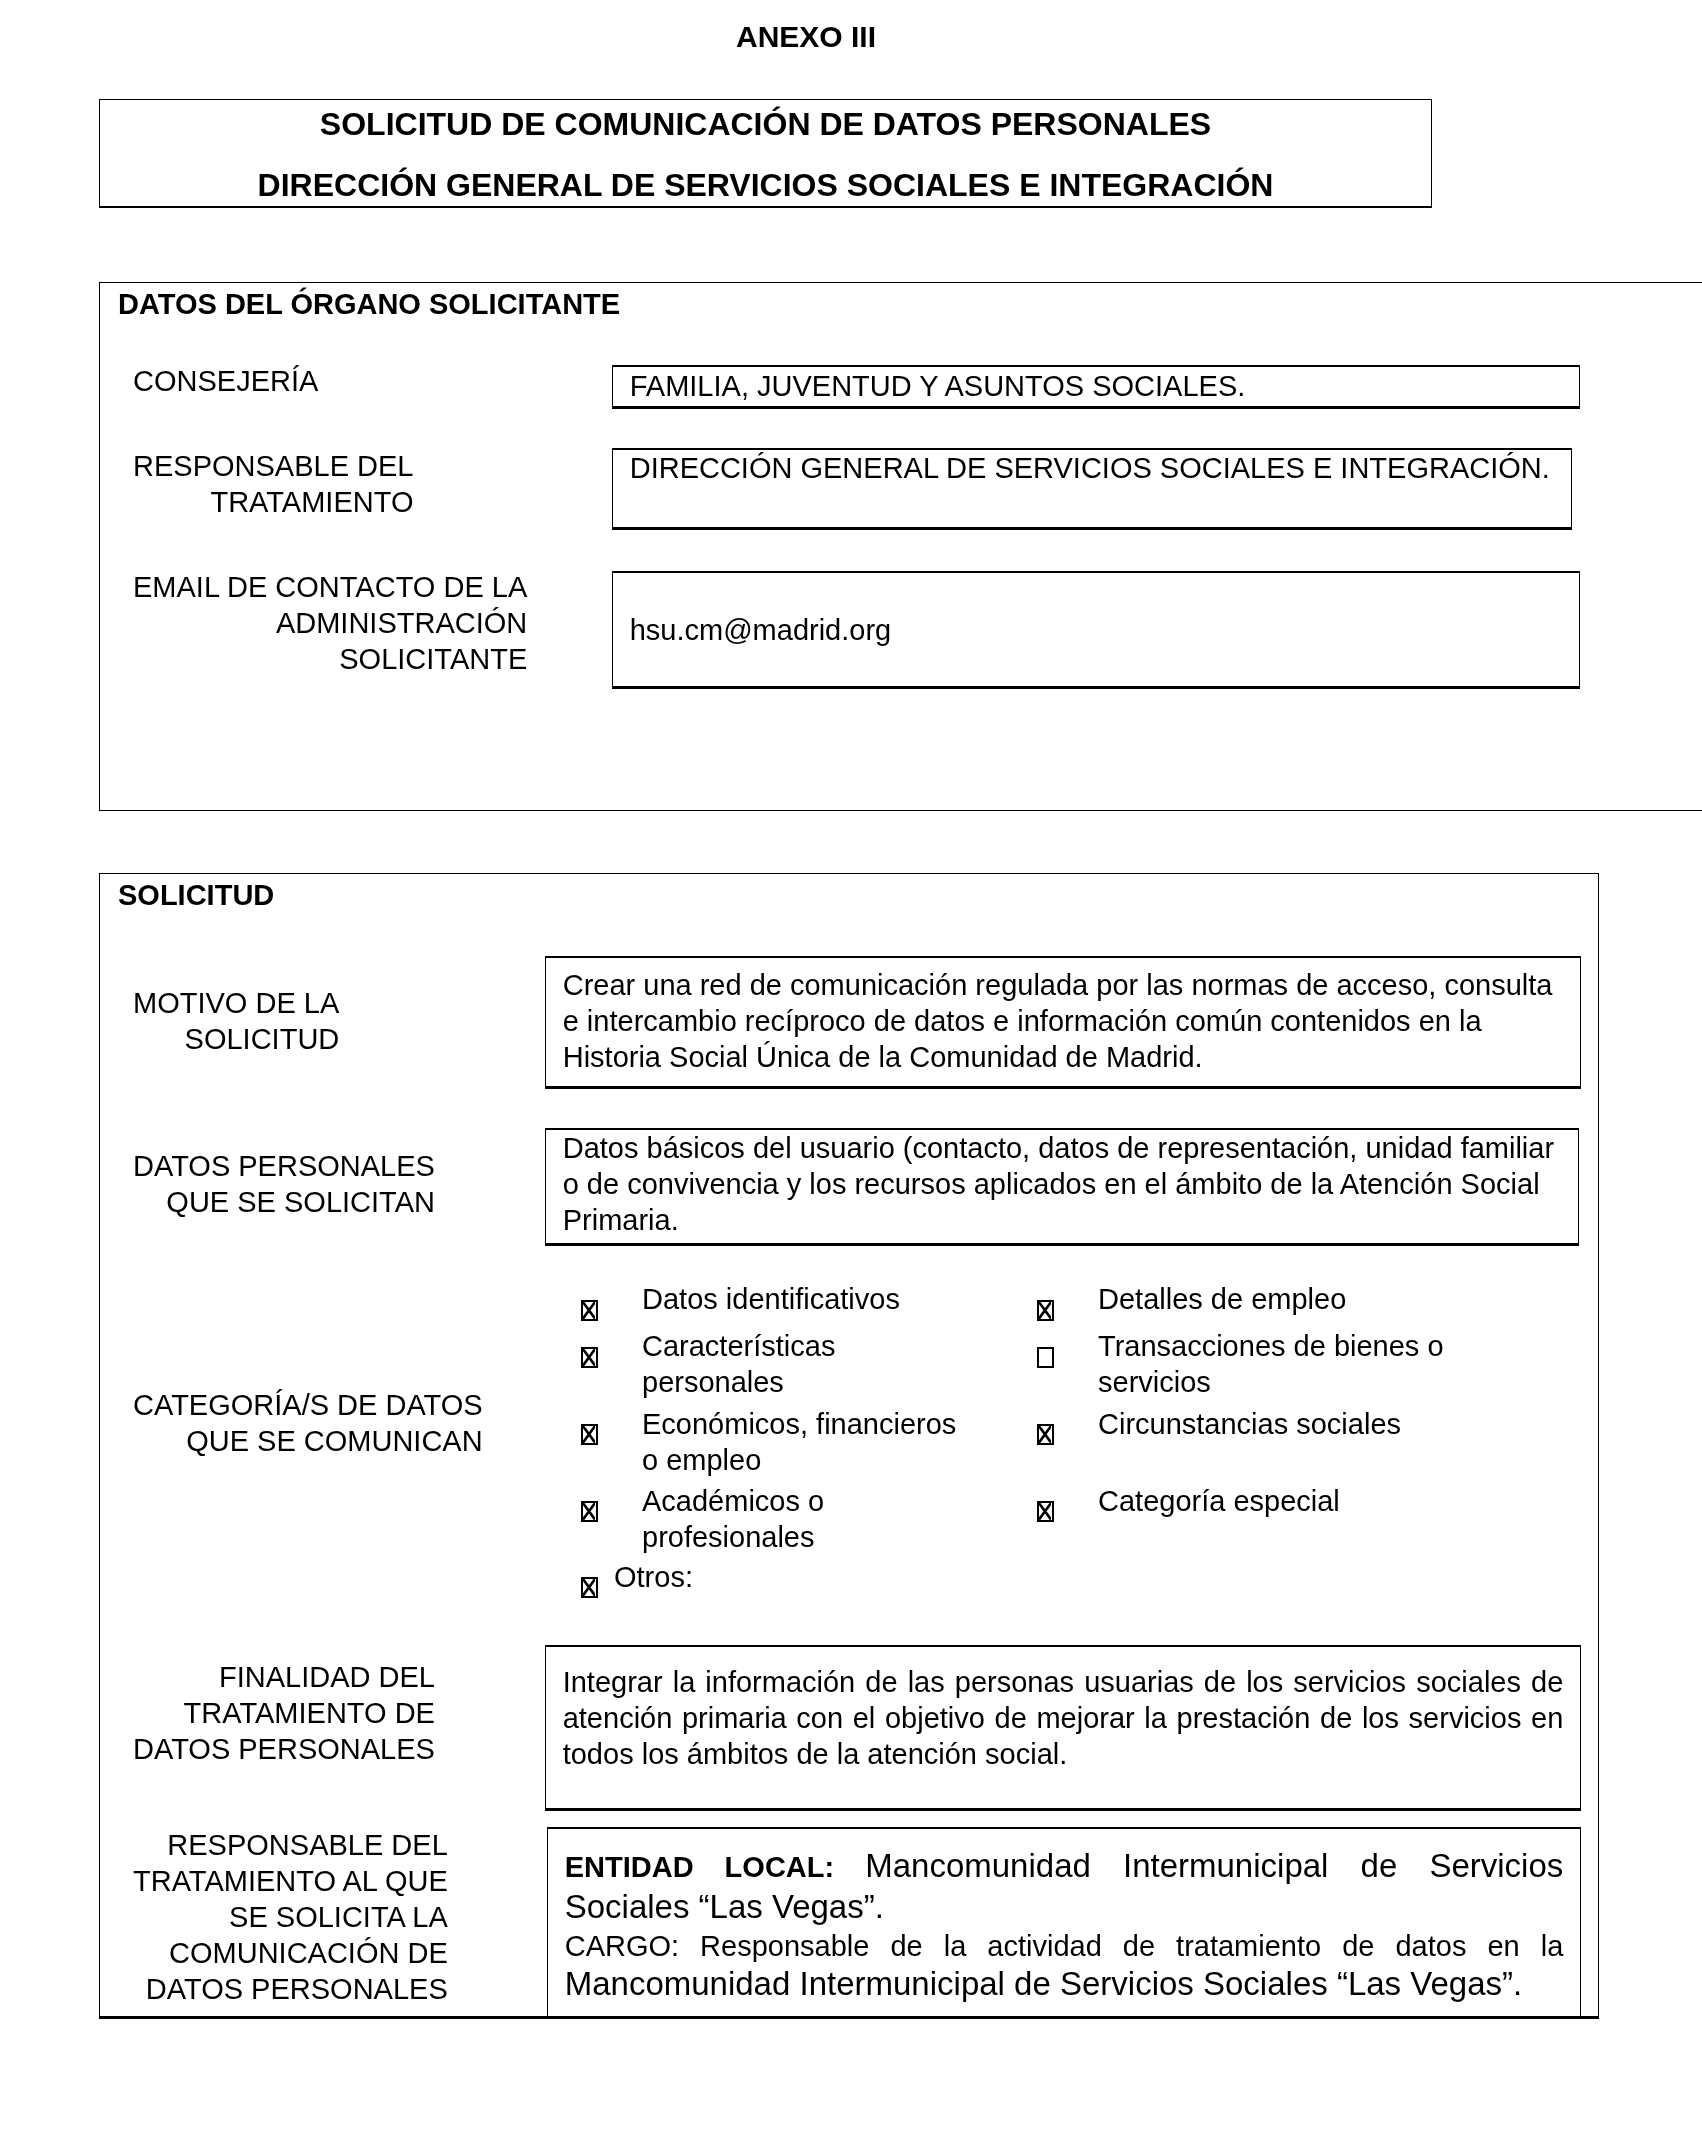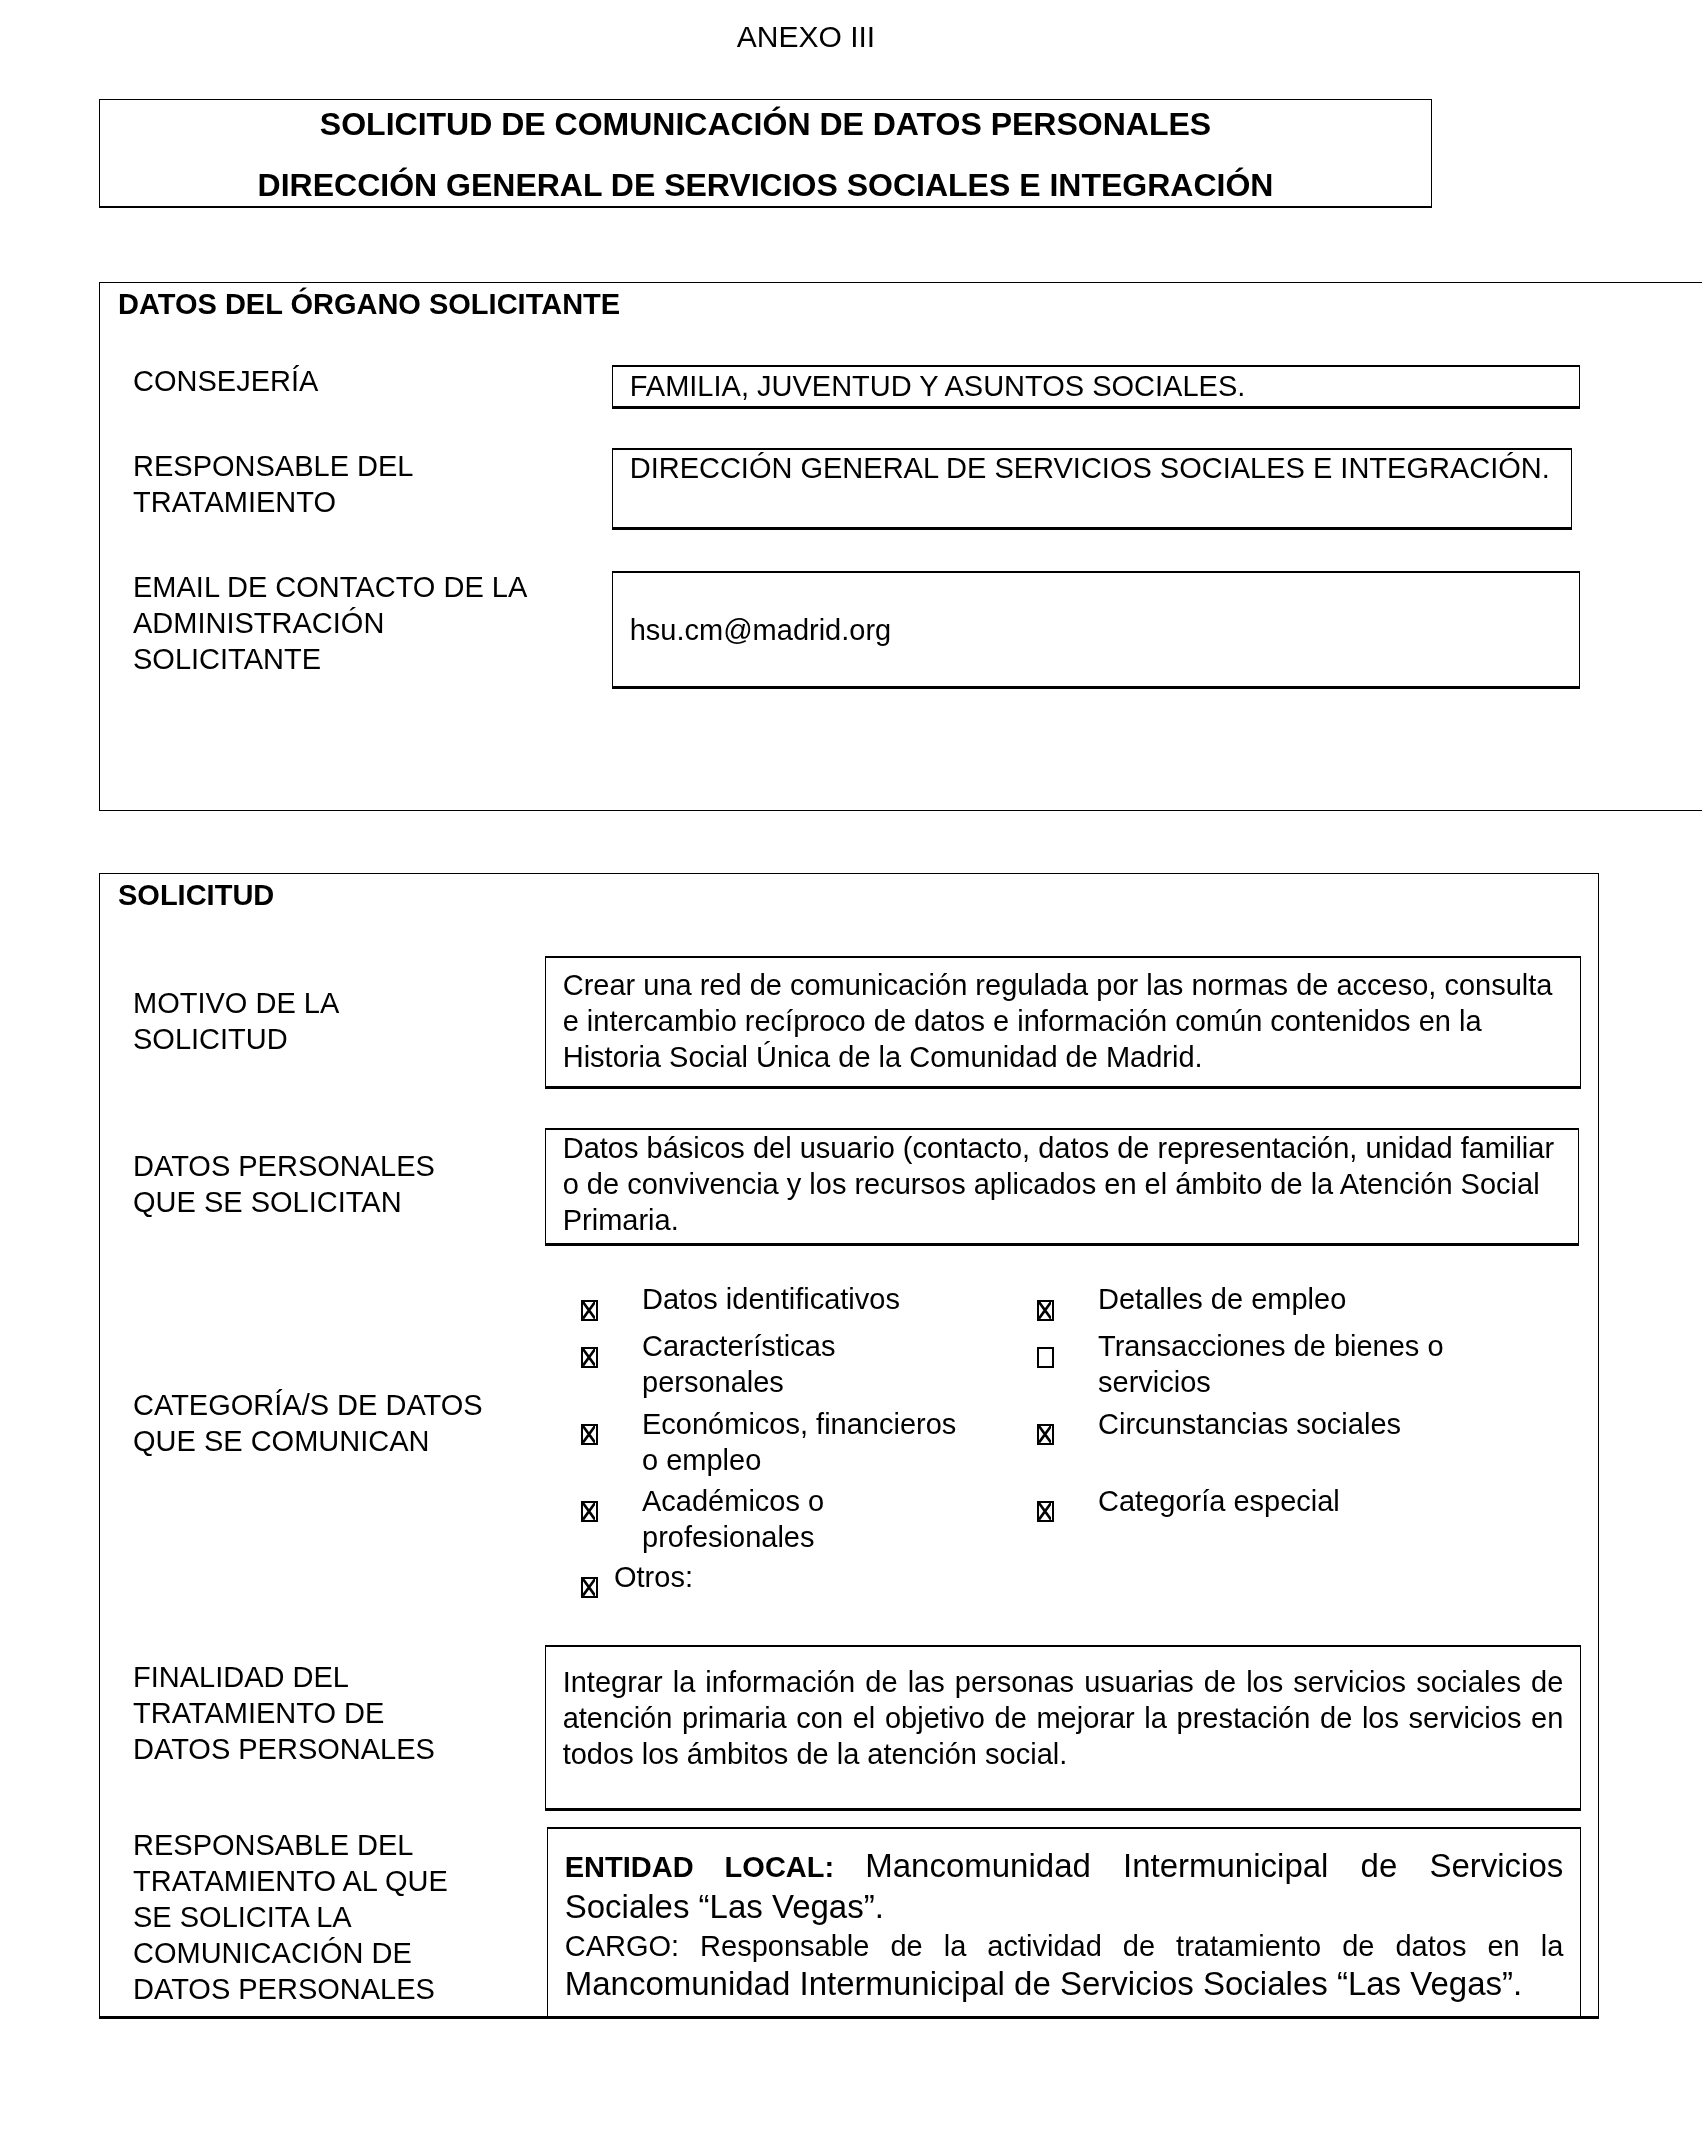--- a/index.html
+++ b/index.html
@@ -1,23 +1,23 @@
 <!DOCTYPE html>
 <html style="font-size:12px"><head>
 <meta charset="utf-8">
 <style>
   html, body { margin: 0; padding: 0; background: #ffffff; }
   body { width: 1702px; height: 2151px; position: relative; font-family: "Liberation Sans", sans-serif; color: #000; overflow: hidden; }
   .abs { position: absolute; }
-  .title { left: 0; width: 1612px; top: 19.7px; text-align: center; font-weight: normal; font-size: 30px; }
+  .title { left: 0; width: 1612px; top: 19.7px; text-align: center; font-weight: bold; font-size: 30px; }
   .header-box { left: 99px; top: 99px; width: 1333px; height: 109px; border: 1.5px solid #000; border-bottom-width: 2.3px; box-sizing: border-box; }
   .header-line { position: absolute; left: 0; width: 100%; text-align: center; font-weight: bold; font-size: 32px; }
   .section { border: 1.5px solid #000; box-sizing: border-box; }
   .section-title { font-weight: bold; font-size: 29px; }
-  .label { font-size: 29px; line-height: 36px; }
+  .label { font-size: 29px; line-height: 36px; text-align: right; }
   .field { border: 1.5px solid #000; border-top-width: 2.3px; border-bottom-width: 3px; box-sizing: border-box; font-size: 29px; line-height: 36px; }
   .justify { text-align: justify; text-align-last: left; }
   .cb { position: absolute; width: 16.7px; height: 21px; box-sizing: border-box; border: 2.3px solid #000; }
   .cb svg { position: absolute; left: 0; top: 0; width: 12px; height: 16.7px; }
   .cb-label { position: absolute; font-size: 29px; line-height: 36px; }
 </style>
 </head>
 <body>
 
 <div class="abs title">ANEXO III</div>

